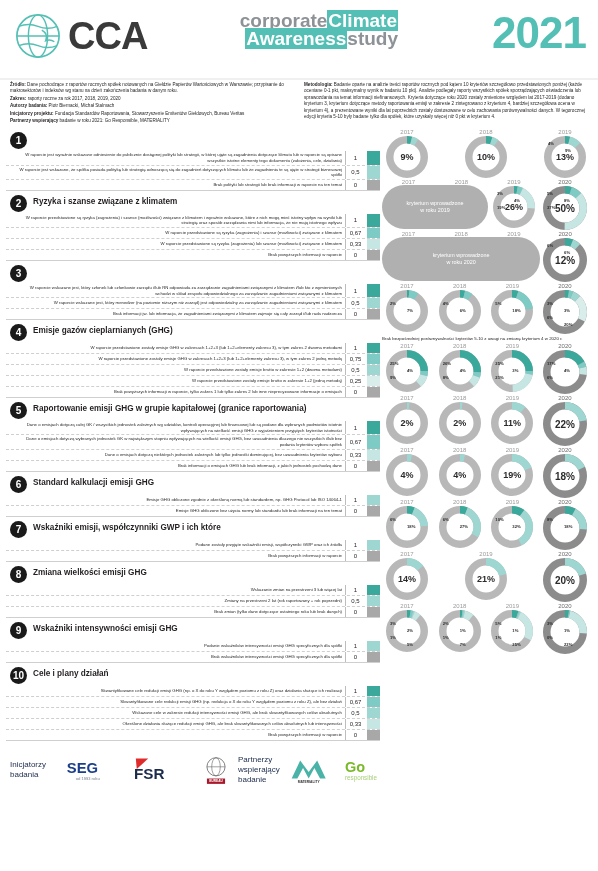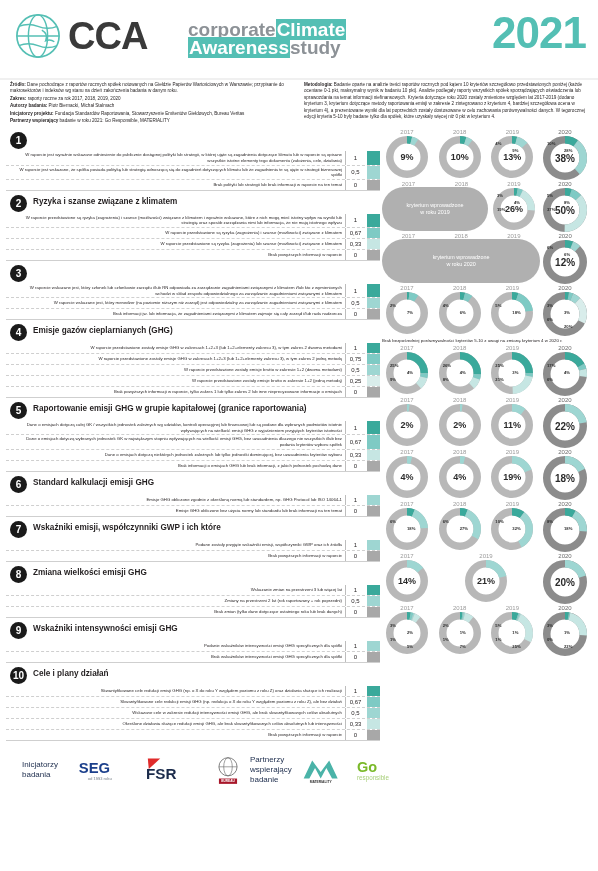--- a/index.html
+++ b/index.html
@@ -9,21 +9,21 @@
     font-family: "Liberation Sans", sans-serif;
     color: #231f20;
     overflow: hidden;
     position: relative;
   }
   
   .header { height: 78px; position: relative; padding: 8px 10px 0 10px; display:flex; align-items:flex-start;border-radius:12px; }
   .logo-wrap { display:flex; align-items:center; gap:6px; margin-left: 4px; margin-top: 4px;}
   .globe { width: 48px; height: 48px; }
   .cca-text { font-size: 38px; font-weight: bold; letter-spacing: -1px; color: #3a3a3a; font-family:"Liberation Sans",sans-serif;}
-  .title-block { position:absolute; left: 188px; top: 21px; width: 210px; }
+  .title-block { position:absolute; left: 188px; top: 12px; width: 210px; text-align: right; }
   .t-line { font-size: 19px; font-weight: bold; line-height: 18px; white-space: nowrap; }
   .t-grey { color: #8d9297; }
   .hl { background: #54bfb4; color: #ffffff; padding: 0 1px; }
   .year { position:absolute; right: 12px; top: 8px; font-size: 44px; font-weight: bold; color: #54bfb4; letter-spacing: -1px;}
   
   .infobar { display:flex; gap: 10px; padding: 2px 10px 4px 10px; border-top: 2px solid #f0f0f0;}
   .info-col { width: 50%; font-size: 4.6px; line-height: 6.4px; }
   .info-col p { margin-bottom: 1px; }
   .info-col b { font-weight: bold; }
   
@@ -66,21 +66,21 @@
   }
   .dlabel.big { font-size: 10px; }
   .mini { position:absolute; font-size: 4.2px; font-weight:bold; color:#2b2b2b; white-space:nowrap;}
   .grey-box {
     background: #b0b0b0; border-radius: 22px; height: 44px; display:flex;
     align-items:center; justify-content:center; text-align:center;
     font-size: 5.4px; color: #ffffff; line-height: 7px;
   }
   .note { font-size: 4.4px; line-height: 5.6px; padding: 1px 2px 1px 2px; }
   
-  .footer { display:flex; align-items:center; padding: 2px 22px; gap: 6px; height: 56px;}
+  .footer { display:flex; align-items:center; padding: 2px 10px; gap: 6px; height: 56px;}
   .foot-label { font-size: 8px; line-height: 10px; color:#1b2b4b; }
   .foot-logo { display:flex; align-items:center;justify-content:flex-end; }
 </style>
 </head>
 <body>
 
 <div class="header">
   <div class="logo-wrap">
     <svg class="globe" viewBox="0 0 100 100">
       <circle cx="50" cy="50" r="44" fill="none" stroke="#54bfb4" stroke-width="3.5"></circle>
@@ -387,33 +387,20 @@
             <div class="dyear">2019</div>
             <div class="donut">
               <svg width="44" height="44" viewBox="0 0 44 44">
                 <circle cx="22" cy="22" r="17.25" fill="none" stroke="#b8b8b8" stroke-width="7.5"></circle>
                 <circle cx="22" cy="22" r="17.25" fill="none" stroke="#3aa99b" stroke-width="7.5" stroke-dasharray="4.335397861953915 108.38494654884786" stroke-dashoffset="0" transform="rotate(-90 22 22)"></circle>
                 <circle cx="22" cy="22" r="17.25" fill="none" stroke="#9ed6d2" stroke-width="7.5" stroke-dasharray="9.754645189396308 108.38494654884786" stroke-dashoffset="-4.335397861953915" transform="rotate(-90 22 22)"></circle>
               </svg>
               <div class="dlabel">13%</div>
               <div class="mini" style="top: 6px; left: 5px;">4%</div>
               <div class="mini" style="top: 13px; left: 22px;">9%</div>
-            </div>
-          </div>
-          <div class="dcell">
-            <div class="dyear cur">2020</div>
-            <div class="donut big">
-              <svg width="46" height="46" viewBox="0 0 46 46">
-                <circle cx="23" cy="23" r="18.25" fill="none" stroke="#8c8c8c" stroke-width="7.5"></circle>
-                <circle cx="23" cy="23" r="18.25" fill="none" stroke="#3aa99b" stroke-width="7.5" stroke-dasharray="11.466813185602744 114.66813185602744" stroke-dashoffset="0" transform="rotate(-90 23 23)"></circle>
-                <circle cx="23" cy="23" r="18.25" fill="none" stroke="#9ed6d2" stroke-width="7.5" stroke-dasharray="32.107076919687685 114.66813185602744" stroke-dashoffset="-11.466813185602744" transform="rotate(-90 23 23)"></circle>
-              </svg>
-              <div class="dlabel big">38%</div>
-              <div class="mini" style="top: 6px; left: 5px;">10%</div>
-              <div class="mini" style="top: 13px; left: 22px;">28%</div>
             </div>
           </div>
         </div>
       </div>
       <div class="dpanel">
         <div class="drow">
           <div style="width: 106px;">
             <div style="display: flex; justify-content: space-around;">
               <div class="dyear">2017</div>
               <div class="dyear">2018</div>

